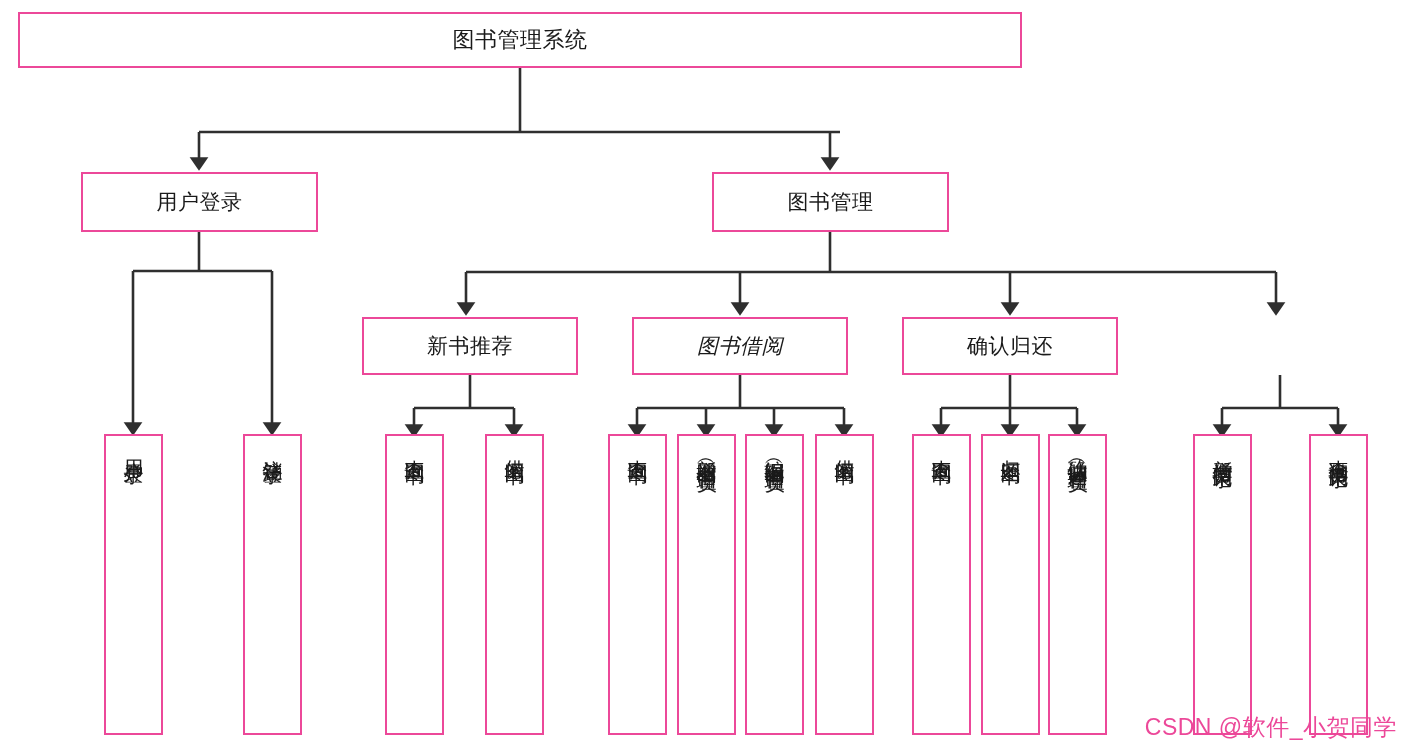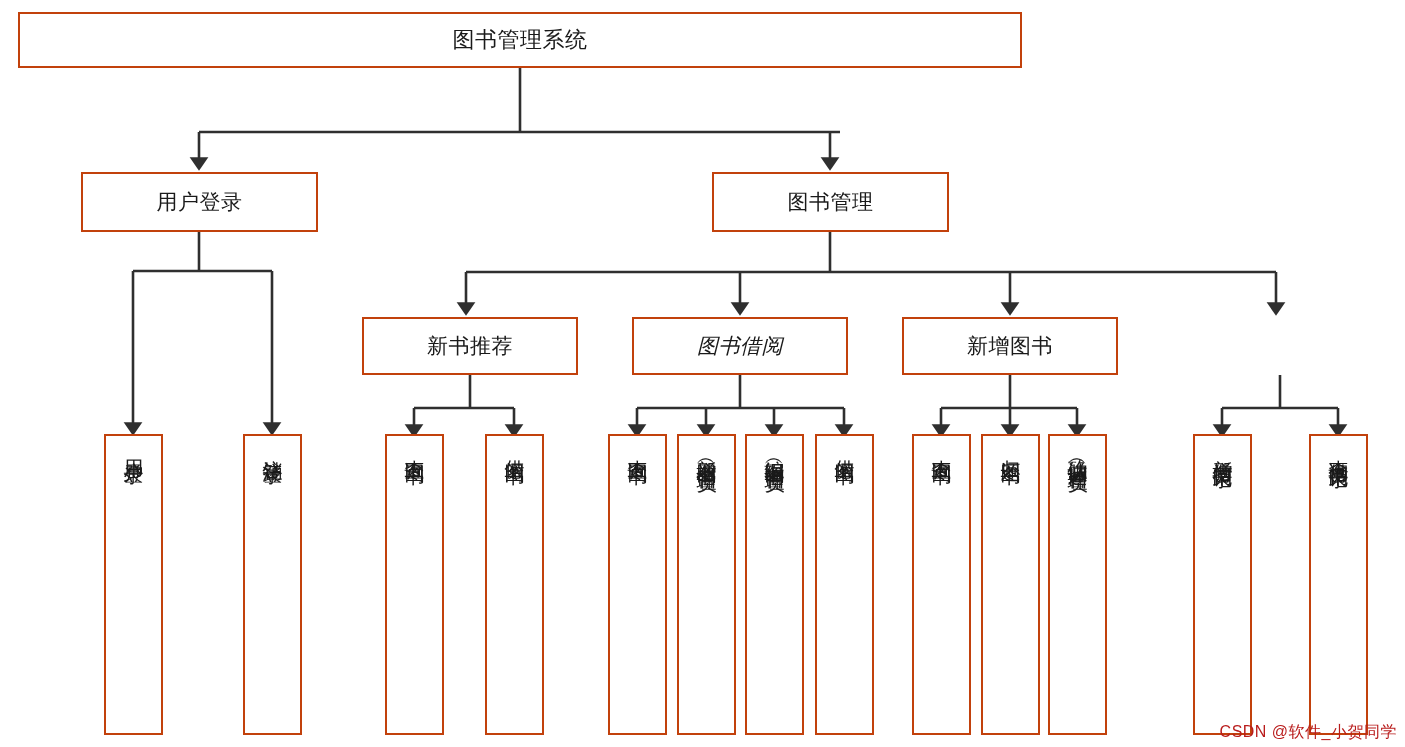--- a/index.html
+++ b/index.html
@@ -24,21 +24,21 @@
     left: 0;
     top: 0;
     width: 1405px;
     height: 747px;
     pointer-events: none;
   }
   .node {
     position: absolute;
     box-sizing: border-box;
     background: #ffffff;
-    border: 2px solid #c2410c;
+    border: 2px solid #ec4899;
     display: flex;
     align-items: center;
     justify-content: center;
     color: #1a1a1a;
   }
   .node-label {
     display: block;
     text-align: center;
     line-height: 1.18;
     letter-spacing: 0.5px;
@@ -64,22 +64,22 @@
     font-size: 20px;
     line-height: 1.34;
     letter-spacing: 2px;
     white-space: normal;
     max-height: 280px;
   }
   #watermark {
     position: absolute;
     right: 8px;
     bottom: 4px;
-    font-size: 16px;
-    color: #b91c1c;
+    font-size: 23px;
+    color: #ec4899;
     letter-spacing: 0.5px;
     white-space: nowrap;
     user-select: none;
   }
 </style>
 </head>
 <body>
 
 <div id="diagram-root">
 
@@ -156,21 +156,21 @@
     <span class="node-label">新书推荐</span>
   </div>
 
   <div class="node horiz" style="left:712px; top:172px; width:237px; height:60px;">
     <span class="node-label">图书管理</span>
   </div>
   <div class="node horiz" style="left:632px; top:317px; width:216px; height:58px;font-style:italic;">
     <span class="node-label">图书借阅</span>
   </div>
   <div class="node horiz" style="left:902px; top:317px; width:216px; height:58px;">
-    <span class="node-label">新增图书</span>
+    <span class="node-label">确认归还</span>
   </div>
 
   <div class="node leaf" style="left:104px; top:434px; width:59px; height:301px;">
     <span class="node-label">用户登录</span>
   </div>
   <div class="node leaf" style="left:243px; top:434px; width:59px; height:301px;">
     <span class="node-label">注销登录</span>
   </div>
 
   <div class="node leaf" style="left:385px; top:434px; width:59px; height:301px;">

